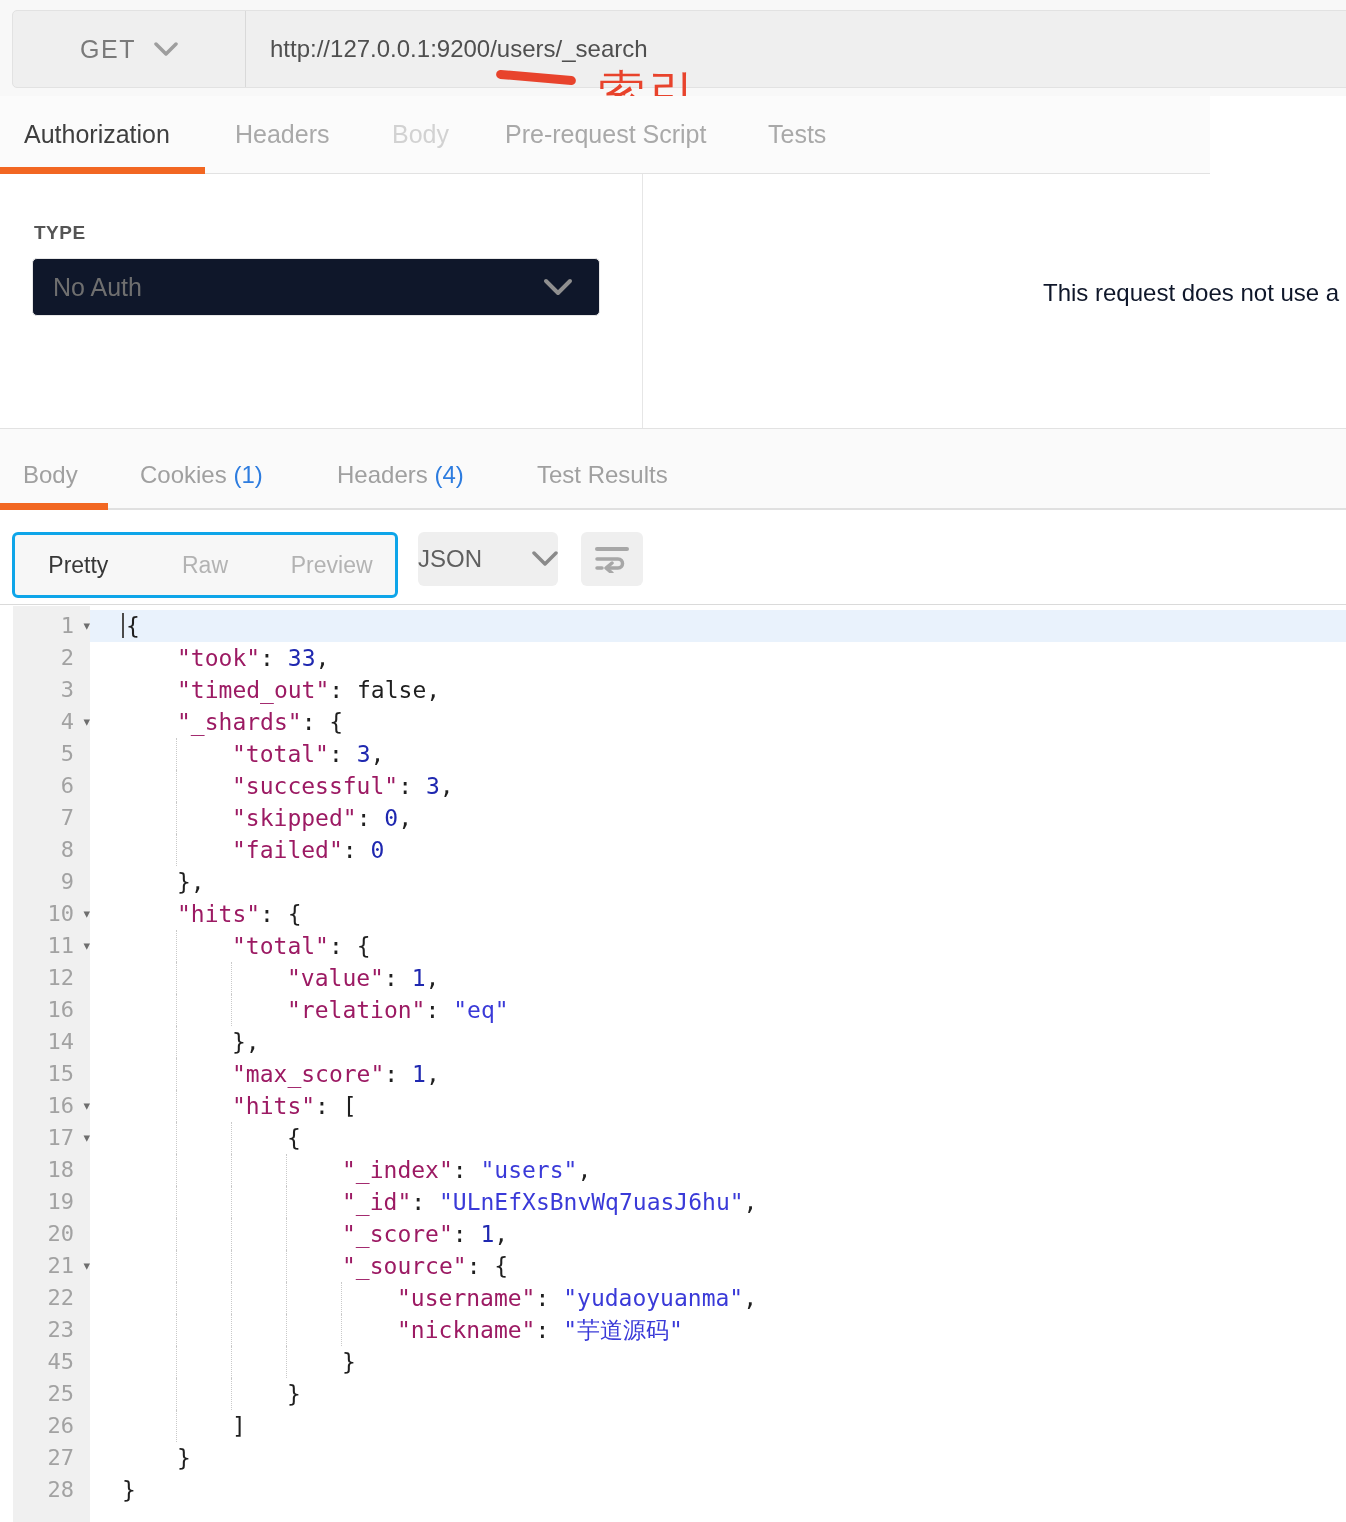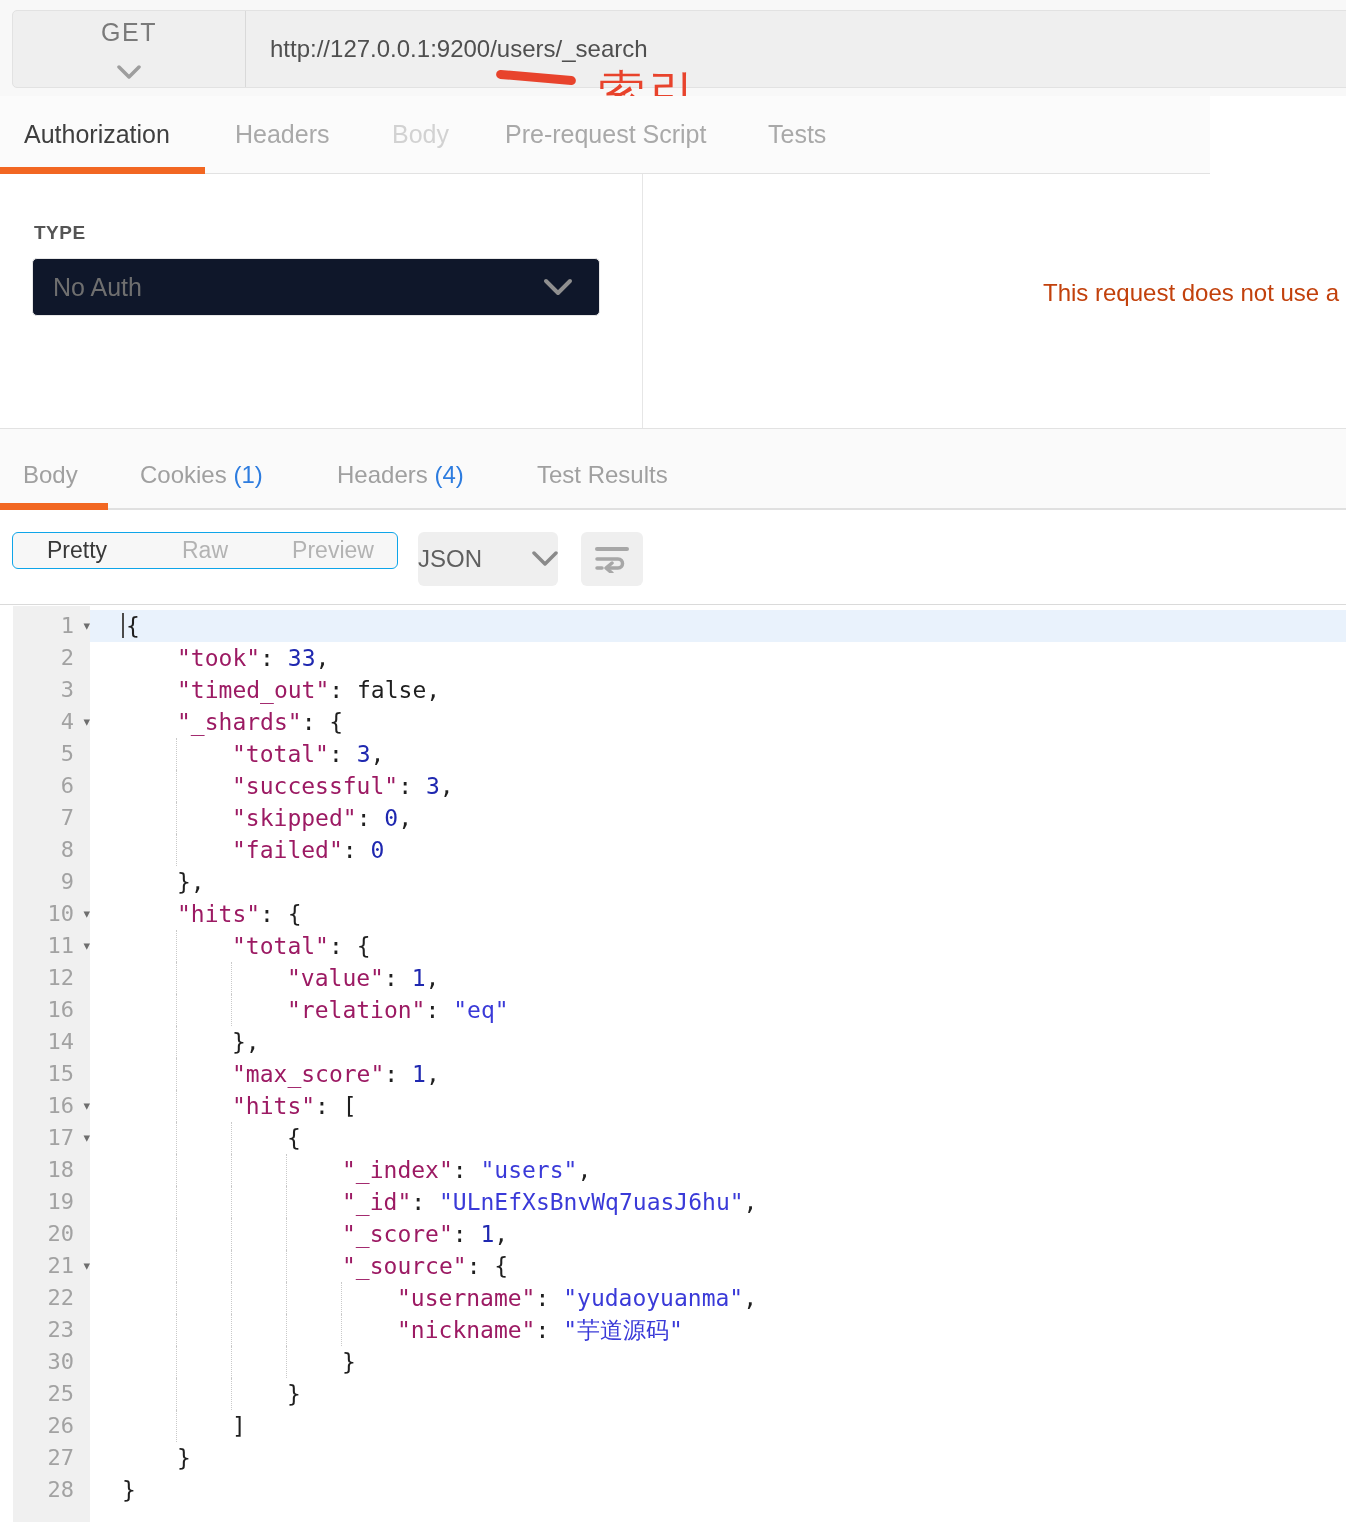--- a/index.html
+++ b/index.html
@@ -9,21 +9,21 @@
     background:#fff; font-family:"Liberation Sans", sans-serif;
   }
 
   
   .topbar { position:absolute; left:0; top:0; width:1346px; height:96px; background:#f8f8f8; }
   .urlbar {
     position:absolute; left:12px; top:10px; right:-6px; height:78px;
     background:#efefef; border:1px solid #e2e2e2; border-radius:5px;
     display:flex; align-items:stretch;
   }
-  .method-box { width:233px; display:flex; align-items:center; justify-content:center; gap:18px; border-right:1px solid #d9d9d9;flex-direction:column; }
+  .method-box { width:233px; display:flex; align-items:center; justify-content:center; gap:18px; border-right:1px solid #d9d9d9; }
   .method-label { font-size:25px; color:#7a7a7a; letter-spacing:1.5px; }
   .chev { display:inline-block; }
   .url-text { flex:1; display:flex; align-items:center; padding-left:24px; font-size:24px; color:#4f4f4f; }
 
   
   .ann-stroke { position:absolute; left:496px; top:73px; width:80px; height:9px; background:var(--red); border-radius:6px; transform:rotate(5deg); }
   .ann-text { position:absolute; left:598px; top:62px; font-size:47px; color:var(--red); letter-spacing:4px; }
 
   
   .reqtabs { position:absolute; left:0; top:96px; width:1210px; height:78px; background:#fbfbfb; border-bottom:1px solid #e2e2e2; }
@@ -38,37 +38,37 @@
   
   .panel-left { position:absolute; left:0; top:174px; width:643px; height:254px; background:#fff; border-right:1px solid #e6e6e6; }
   .type-label { position:absolute; left:34px; top:48px; font-size:19px; font-weight:700; color:#555; letter-spacing:0.5px; }
   .auth-select {
     position:absolute; left:32px; top:84px; width:568px; height:58px;
     background:#0f172a; border:1px solid #e7e7e7; border-radius:5px;
     display:flex; align-items:center; justify-content:space-between; padding:0 26px 0 20px;
   }
   .auth-select .val { font-size:25px; color:#6f6f6f; }
   .panel-right { position:absolute; left:643px; top:174px; width:703px; height:254px; background:#fff; overflow:hidden; }
-  .auth-note { position:absolute; left:400px; top:105px; font-size:24px; color:#c2410c; white-space:nowrap; }
+  .auth-note { position:absolute; left:400px; top:105px; font-size:24px; color:#0f172a; white-space:nowrap; }
 
   
   .resptabs { position:absolute; left:0; top:428px; width:1346px; height:82px; background:#fafafa; border-top:1px solid #e2e2e2; border-bottom:2px solid #e0e0e0; }
   .resptabs .tab { position:absolute; top:32px; font-size:24px; white-space:nowrap; color:#a0a0a0; }
   .rt-body { left:23px; color:#3f3f3f; }
   .rt-cookies { left:140px; }
   .rt-headers { left:337px;text-align:right; }
   .rt-tests { left:537px; }
   .count { color:var(--blue); }
   .resp-underline { position:absolute; left:0; bottom:-2px; width:108px; height:7px; background:var(--accent); }
 
   
   .toolbar { position:absolute; left:0; top:510px; width:1346px; height:94px; background:#ffffff; }
   .seg {
-    position:absolute; left:12px; top:22px; width:386px; height:37px;
-    background:#f7f7f7; border:1px solid #0ea5e9; border-radius:6px; display:flex;
+    position:absolute; left:12px; top:22px; width:386px; height:66px;
+    background:#f7f7f7; border:3px solid #0ea5e9; border-radius:6px; display:flex;
   }
   .seg .opt { flex:1; display:flex; align-items:center; justify-content:center; font-size:23px; color:#b3b3b3; }
   .seg .opt.active { color:#383838; }
   .fmt {
     position:absolute; left:418px; top:22px; width:140px; height:54px;
     background:#efefef; border-radius:6px; display:flex; align-items:center; justify-content:space-between; gap:15px;
   }
   .fmt .val { font-size:24px; color:#5f5f5f; }
   .wrapbtn {
     position:absolute; left:581px; top:22px; width:62px; height:54px;
@@ -310,21 +310,21 @@
           <span class="cnt"><span class="ind g"></span><span class="ind g"></span><span class="ind g"></span><span class="ind g"></span><span class="ind"></span><span class="tk-key">"username"</span><span class="tk-p">: </span><span class="tk-str">"yudaoyuanma"</span><span class="tk-p">,</span></span>
         </div>
         <div class="row">
           <span class="lnw">
             <span class="ln">23</span>
           </span>
           <span class="cnt"><span class="ind g"></span><span class="ind g"></span><span class="ind g"></span><span class="ind g"></span><span class="ind"></span><span class="tk-key">"nickname"</span><span class="tk-p">: </span><span class="tk-str">"芋道源码"</span></span>
         </div>
         <div class="row">
           <span class="lnw">
-            <span class="ln">30</span>
+            <span class="ln">45</span>
           </span>
           <span class="cnt"><span class="ind g"></span><span class="ind g"></span><span class="ind g"></span><span class="ind"></span><span class="tk-p">}</span></span>
         </div>
         <div class="row">
           <span class="lnw">
             <span class="ln">25</span>
           </span>
           <span class="cnt"><span class="ind g"></span><span class="ind g"></span><span class="ind"></span><span class="tk-p">}</span></span>
         </div>
         <div class="row">

